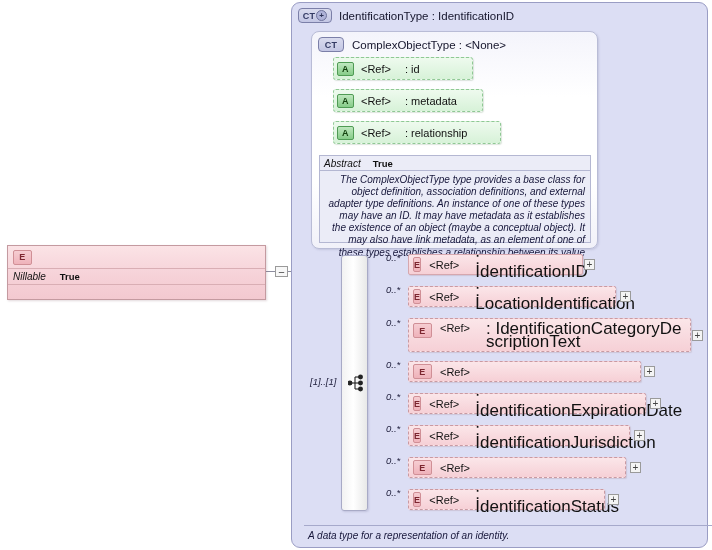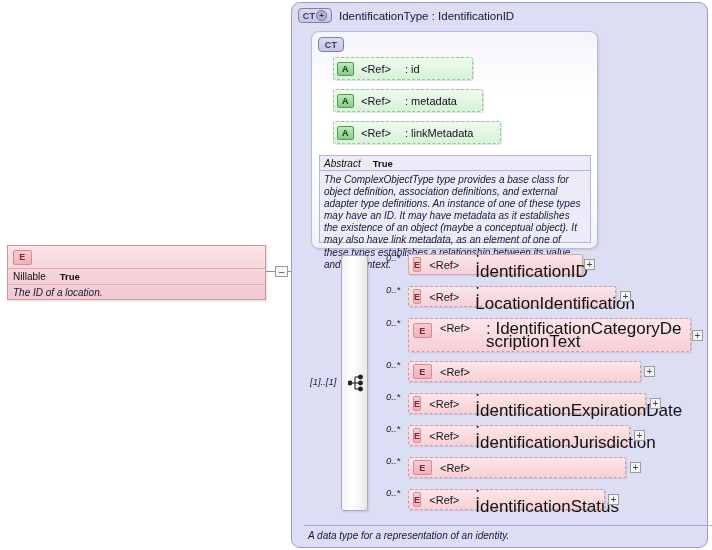--- a/index.html
+++ b/index.html
@@ -90,20 +90,21 @@
   .attr-row .ref{margin-left:7px;font-size:11px;color:#111;}
   .attr-row .nm{margin-left:14px;font-size:11px;color:#111;}
 
   
   .docbox{
     position:absolute;left:26px;top:151px;width:272px;height:88px;
     border:1px solid #b4b7d2;
     background:#ebecf7;
     box-sizing:border-box;
     font-style:italic;
+    text-align:right;
   }
   .docbox .abs-line{
     height:14px;display:flex;align-items:center;gap:12px;
     border-bottom:1px solid #b4b7d2;
     padding-left:4px;font-size:10px;
   }
   .docbox .abs-line .k{font-style:italic;color:#111;}
   .docbox .abs-line .v{font-style:normal;font-weight:bold;font-size:9.5px;color:#111;}
   .docbox .body{
     padding:3px 5px 0 4px;font-size:10px;line-height:12.1px;color:#16163a;
@@ -128,21 +129,21 @@
   }
   .leftbox-head{
     height:22px;display:flex;align-items:center;gap:8px;padding-left:5px;
     font-size:11.5px;color:#15152c;
     border-bottom:1px solid #d9aeb4;
   }
   .leftbox-nillable{
     height:15px;display:flex;align-items:center;gap:14px;padding-left:5px;
     border-bottom:1px solid #d9aeb4;font-size:10px;
   }
-  .leftbox-nillable .k{color:#111;}
+  .leftbox-nillable .k{font-style:italic;color:#111;}
   .leftbox-nillable .v{font-weight:bold;font-size:9.5px;color:#111;}
   .leftbox-doc{
     padding:2px 0 0 5px;font-style:italic;font-size:10px;color:#16163a;
   }
 
   
   .seq-bar{
     position:absolute;left:341px;top:255px;width:27px;height:256px;
     border:1px solid #a8aac6;border-radius:3px;
     background:linear-gradient(90deg,#f2f2f2,#ffffff 45%,#e8e8e8);
@@ -221,38 +222,39 @@
       <span class="badge badge-ctplus">
         <span>CT</span>
         <span class="plus-circle">+</span>
       </span>
       <span>IdentificationType : IdentificationID</span>
     </div>
 
     <div class="panel-inner">
       <div class="panel-inner-title">
         <span class="badge badge-ct">CT</span>
+        <span>ComplexObjectType : &lt;None&gt;</span>
       </div>
 
       <div class="attr-row" style="left:21px;top:25px;width:140px;">
         <span class="badge badge-a">A</span>
         <span class="ref">&lt;Ref&gt;</span>
         <span class="nm">: id</span>
       </div>
 
       <div class="attr-row" style="left:21px;top:57px;width:150px;">
         <span class="badge badge-a">A</span>
         <span class="ref">&lt;Ref&gt;</span>
         <span class="nm">: metadata</span>
       </div>
 
       <div class="attr-row" style="left:21px;top:89px;width:168px;">
         <span class="badge badge-a">A</span>
         <span class="ref">&lt;Ref&gt;</span>
-        <span class="nm">: linkMetadata</span>
+        <span class="nm">: relationship</span>
       </div>
 
       <div class="docbox" style="left:7px;top:123px;width:272px;height:88px;">
         <div class="abs-line">
           <span class="k">Abstract</span>
           <span class="v">True</span>
         </div>
         <div class="body">The ComplexObjectType type provides a base class for object definition, association definitions, and external adapter type definitions. An instance of one of these types may have an ID. It may have metadata as it establishes the existence of an object (maybe a conceptual object). It may also have link metadata, as an element of one of these types establishes a relationship between its value and its context.</div>
       </div>
     </div>
@@ -277,21 +279,20 @@
   <div class="occ" style="left:310px;top:376px;">[1]..[1]</div>
 
   <div class="leftbox">
     <div class="leftbox-head">
       <span class="badge badge-e">E</span>
     </div>
     <div class="leftbox-nillable">
       <span class="k">Nillable</span>
       <span class="v">True</span>
     </div>
-    <div class="leftbox-doc">The ID of a location.</div>
   </div>
 
   <div class="collapse" style="left:275px;top:266px;">−</div>
 
   <div class="occ" style="left:386px;top:252px;">0..*</div>
   <div class="el-row solid" style="left:408px;top:254px;width:175px;height:21px;">
     <span class="badge badge-e">E</span>
     <span class="ref">&lt;Ref&gt;</span>
     <span class="nm">: IdentificationID</span>
   </div>

